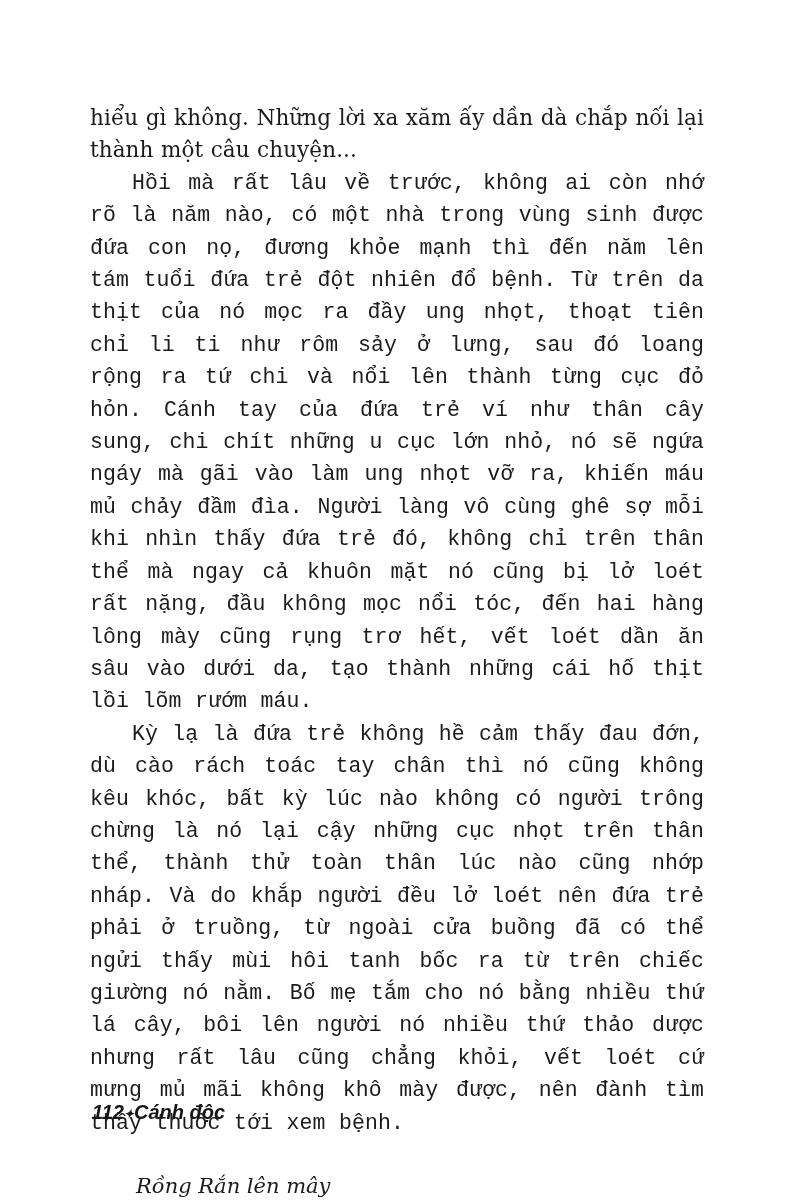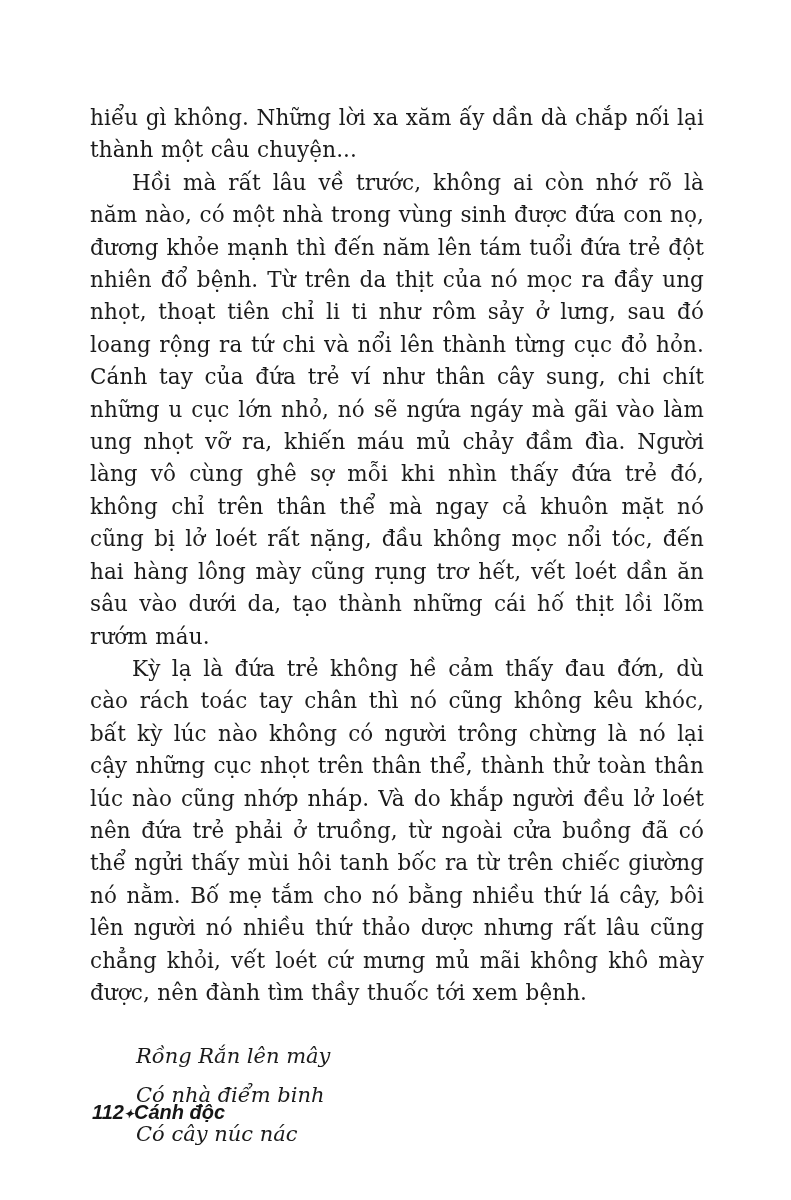--- a/index.html
+++ b/index.html
@@ -20,21 +20,21 @@
     top: 102px;
     width: 614px;
   }
   .para {
     font-size: 21.5px;
     line-height: 32.4px;
     text-align: justify;
     letter-spacing: 0.1px;
     word-spacing: 0.5px;
   }
-  .para.indent { text-indent: 42px; }
+  .para.indent { text-indent: 42px; font-family: Liberation Mono, monospace; }
   .verse {
     margin-top: 28px;
     margin-left: 46px;
     font-style: italic;
   }
   .verse-line {
     font-size: 21px;
     line-height: 39px;
     text-align: left;
   }

